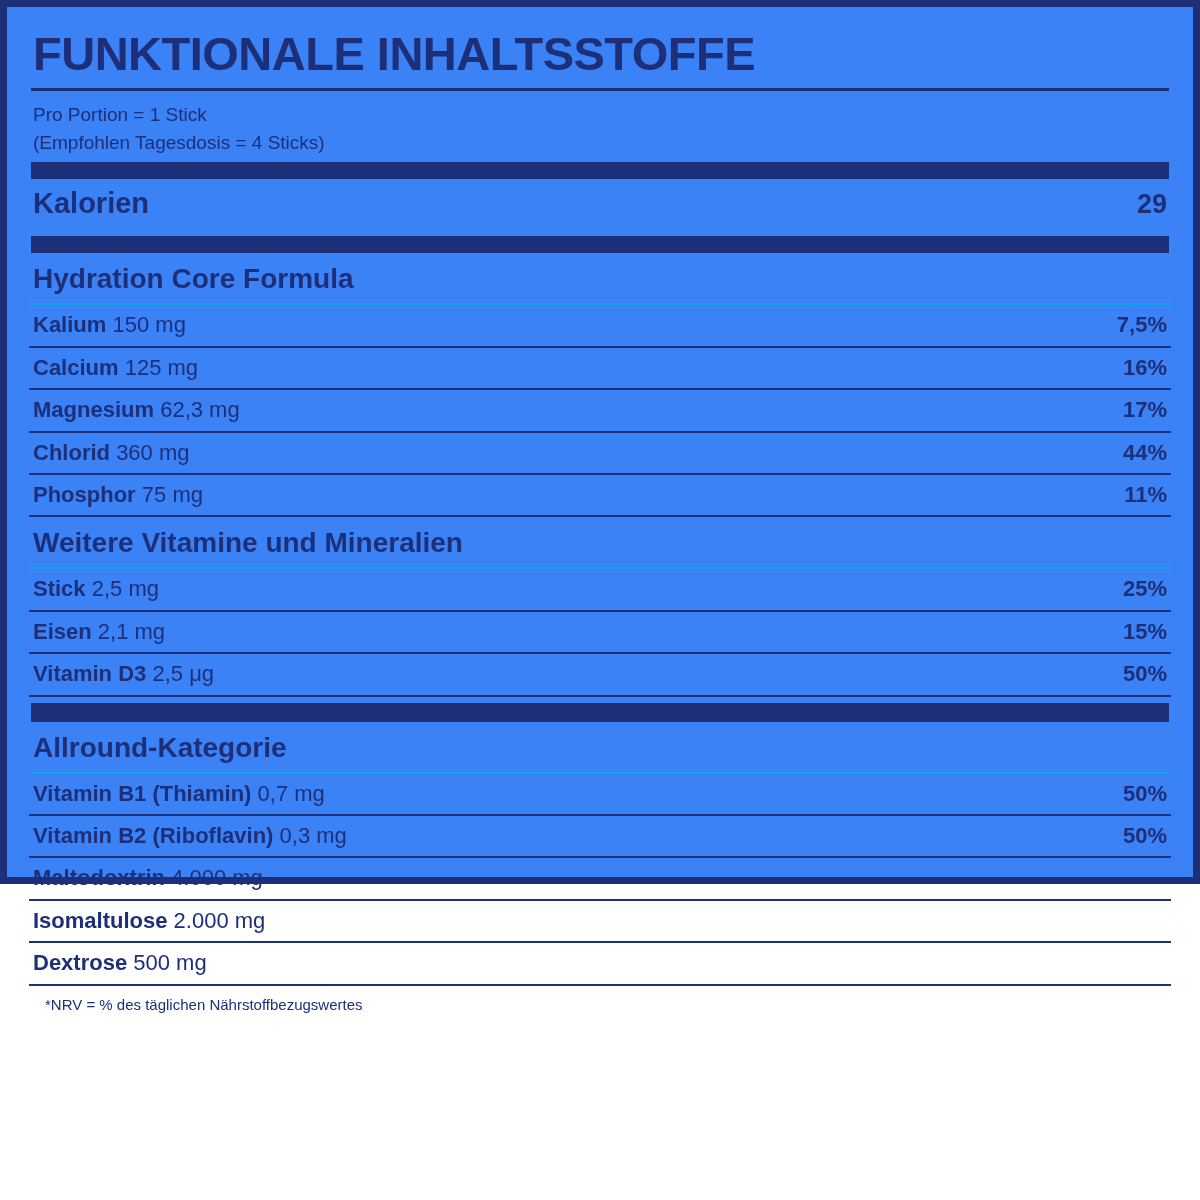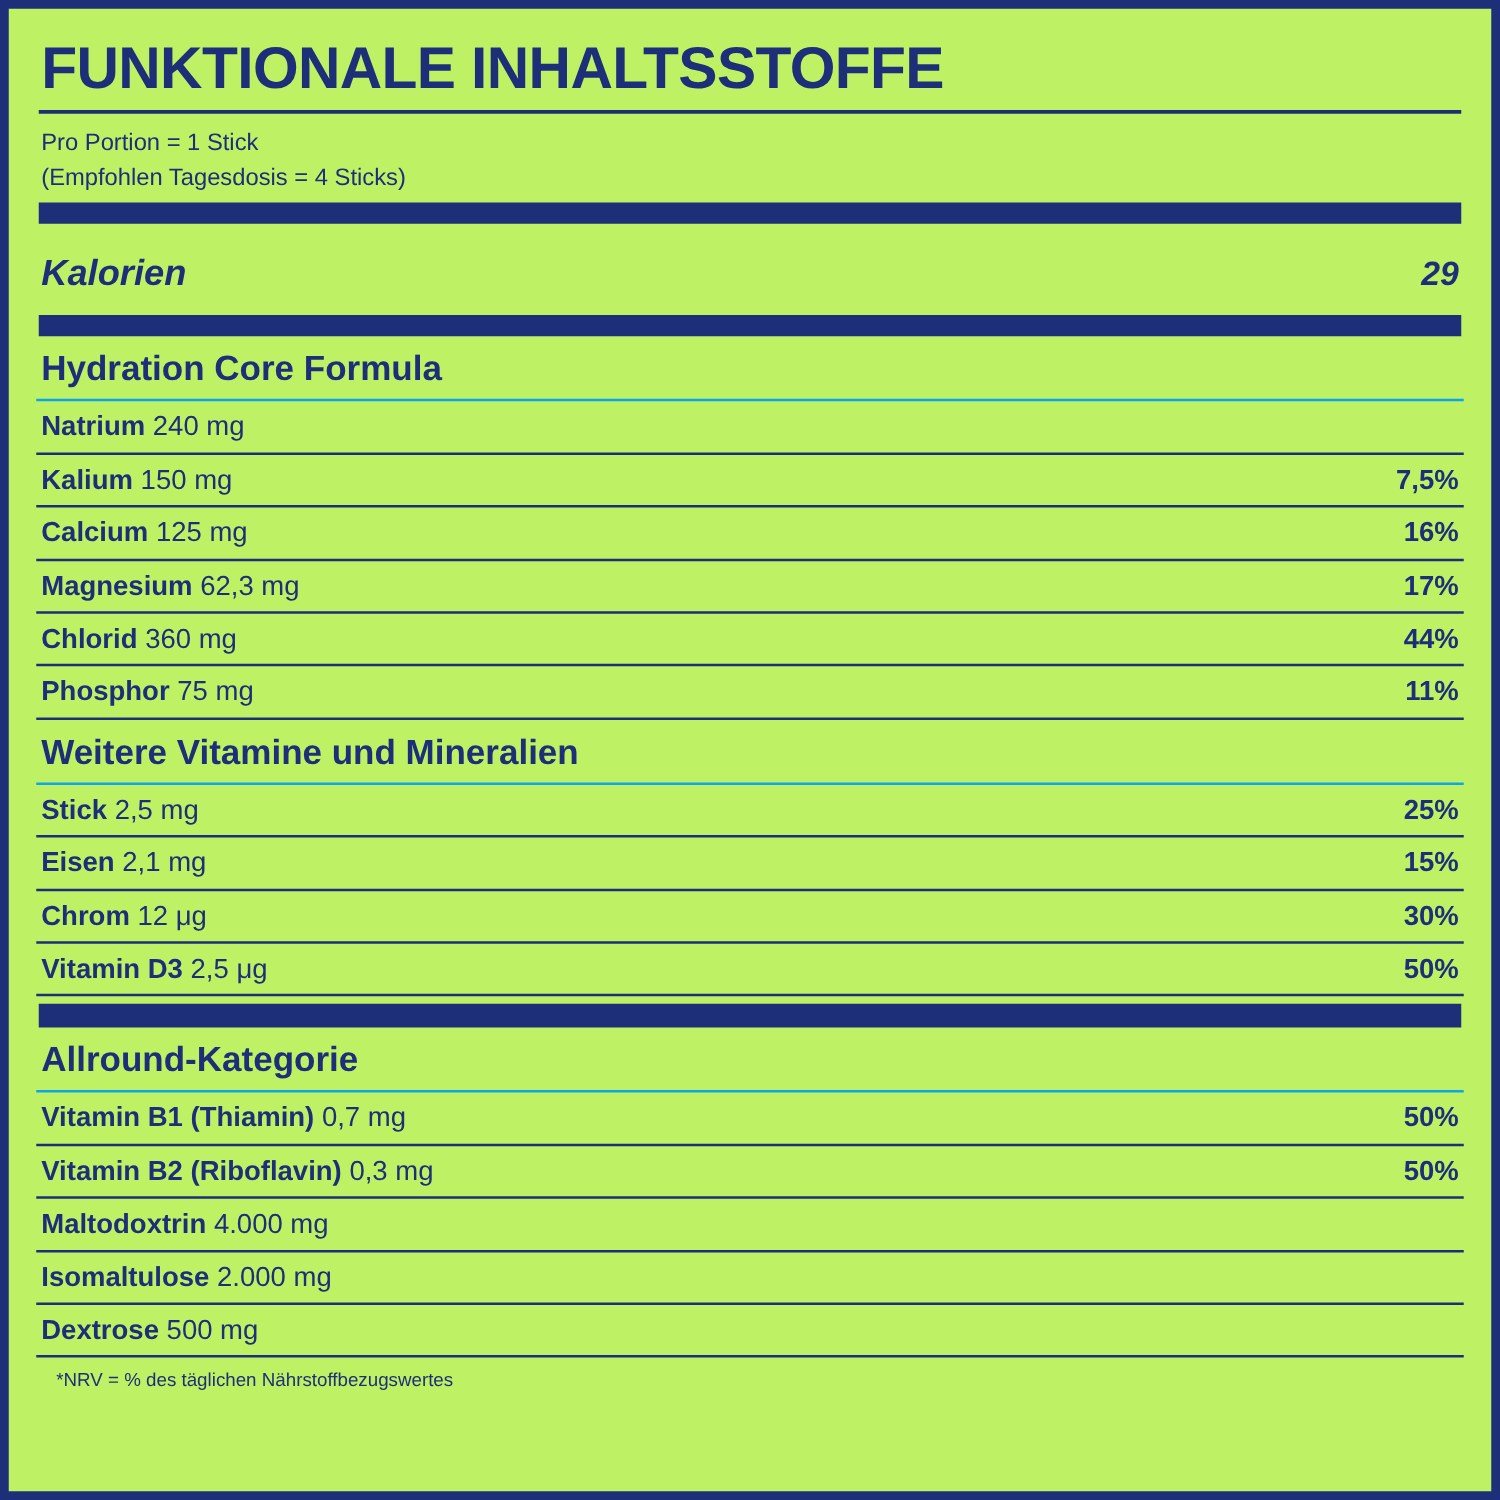--- a/index.html
+++ b/index.html
@@ -6,23 +6,23 @@
   html, body { margin: 0; padding: 0; }
   body {
     width: 1200px;
     height: 1200px;
     background: #ffffff;
     font-family: "Liberation Sans", sans-serif;
     color: #1e2f7a;
   }
   .panel {
     width: 1200px;
-    height: 1200px;
+    height: 884px;
     border: 7px solid #1e2f7a;
-    background: #bef264;
+    background: #3b82f6;
     padding: 16px 22px 0 22px;
   }
   .title {
     font-size: 47px;
     font-weight: bold;
     letter-spacing: -0.5px;
     line-height: 1.05;
     color: #1e2f7a;
     margin: 6px 0 10px 4px;
   }
@@ -52,22 +52,21 @@
     border-bottom: 2px solid #1e2f7a;
   }
   .row-left { font-size: 22px; line-height: 1.2; }
   .row-left b { font-weight: bold; }
   .row-left span.amt { font-weight: normal; }
   .row-right { font-size: 22px; font-weight: bold; }
   .kcal {
     display: flex;
     align-items: baseline;
     justify-content: space-between;
-    padding: 24px 4px 10px 4px;
-    font-style: italic;
+    padding: 8px 4px 10px 4px;
   }
   .kcal-label { font-size: 29px; font-weight: bold; }
   .kcal-value { font-size: 27px; font-weight: bold; text-align: right; }
   .section-head {
     font-size: 28px;
     font-weight: bold;
     padding: 10px 4px 8px 4px;
     border-bottom: 2px solid #0ea5e9;
   }
   .footnote {
@@ -97,27 +96,20 @@
     <div class="kcal-label">Kalorien</div>
     <div class="kcal-value">29</div>
   </div>
 
   <div class="bar"></div>
 
   <div class="section-head">Hydration Core Formula</div>
 
   <div class="row">
     <div class="row-left">
-      <b>Natrium</b>
-      <span class="amt">240 mg</span>
-    </div>
-    <div class="row-right"></div>
-  </div>
-  <div class="row">
-    <div class="row-left">
       <b>Kalium</b>
       <span class="amt">150 mg</span>
     </div>
     <div class="row-right">7,5%</div>
   </div>
   <div class="row">
     <div class="row-left">
       <b>Calcium</b>
       <span class="amt">125 mg</span>
     </div>
@@ -156,27 +148,20 @@
   </div>
   <div class="row">
     <div class="row-left">
       <b>Eisen</b>
       <span class="amt">2,1 mg</span>
     </div>
     <div class="row-right">15%</div>
   </div>
   <div class="row">
     <div class="row-left">
-      <b>Chrom</b>
-      <span class="amt">12 μg</span>
-    </div>
-    <div class="row-right">30%</div>
-  </div>
-  <div class="row">
-    <div class="row-left">
       <b>Vitamin D3</b>
       <span class="amt">2,5 μg</span>
     </div>
     <div class="row-right">50%</div>
   </div>
 
   <div class="bar tall"></div>
 
   <div class="section-head">Allround-Kategorie</div>
 

